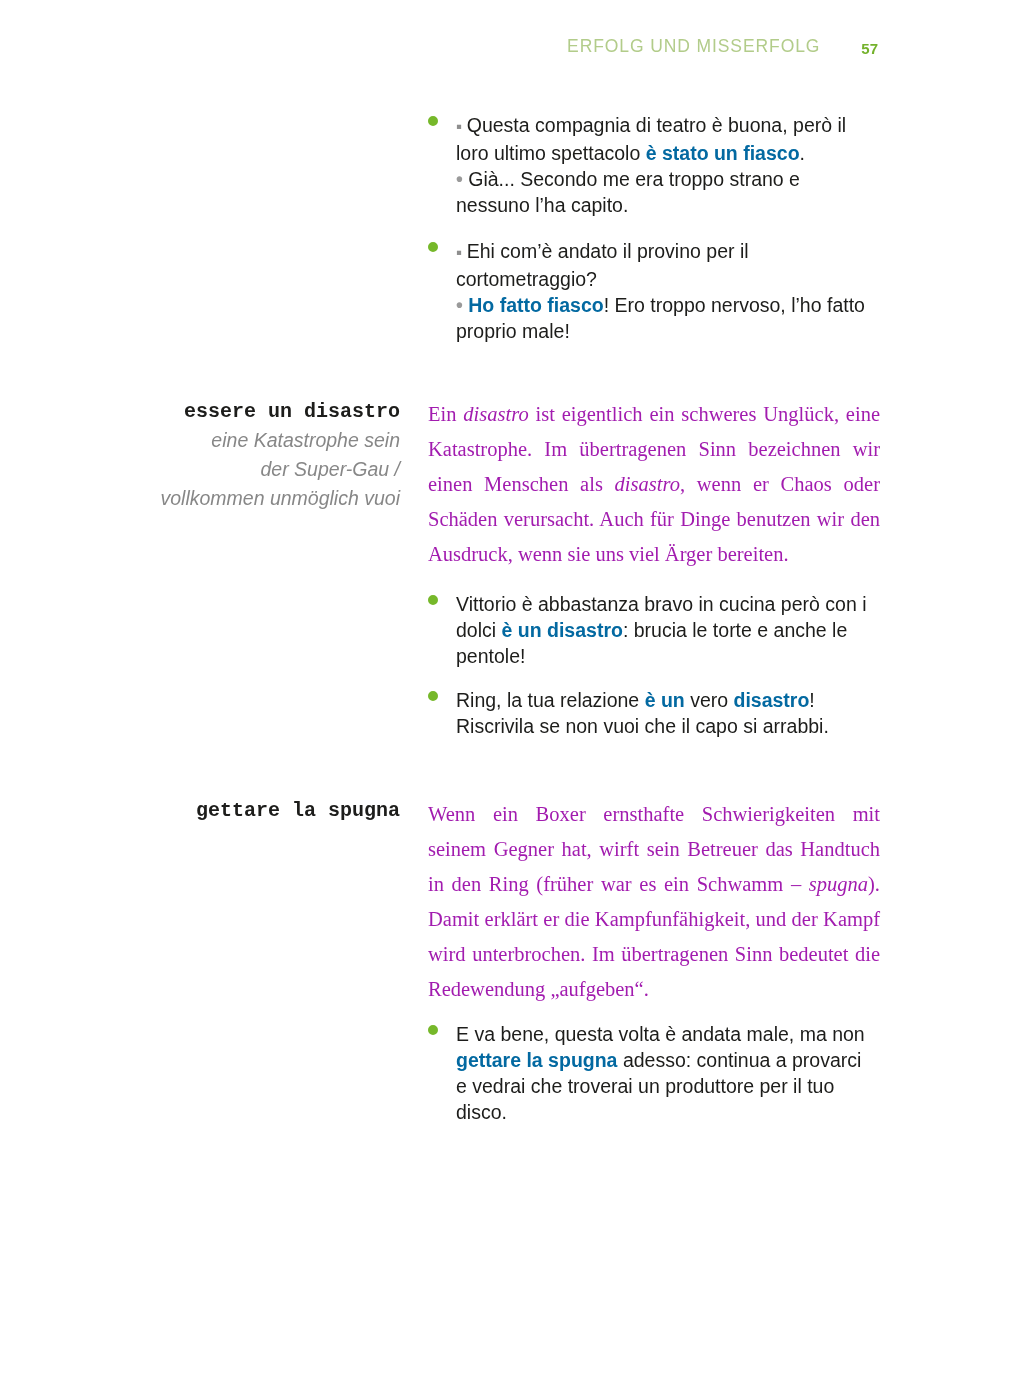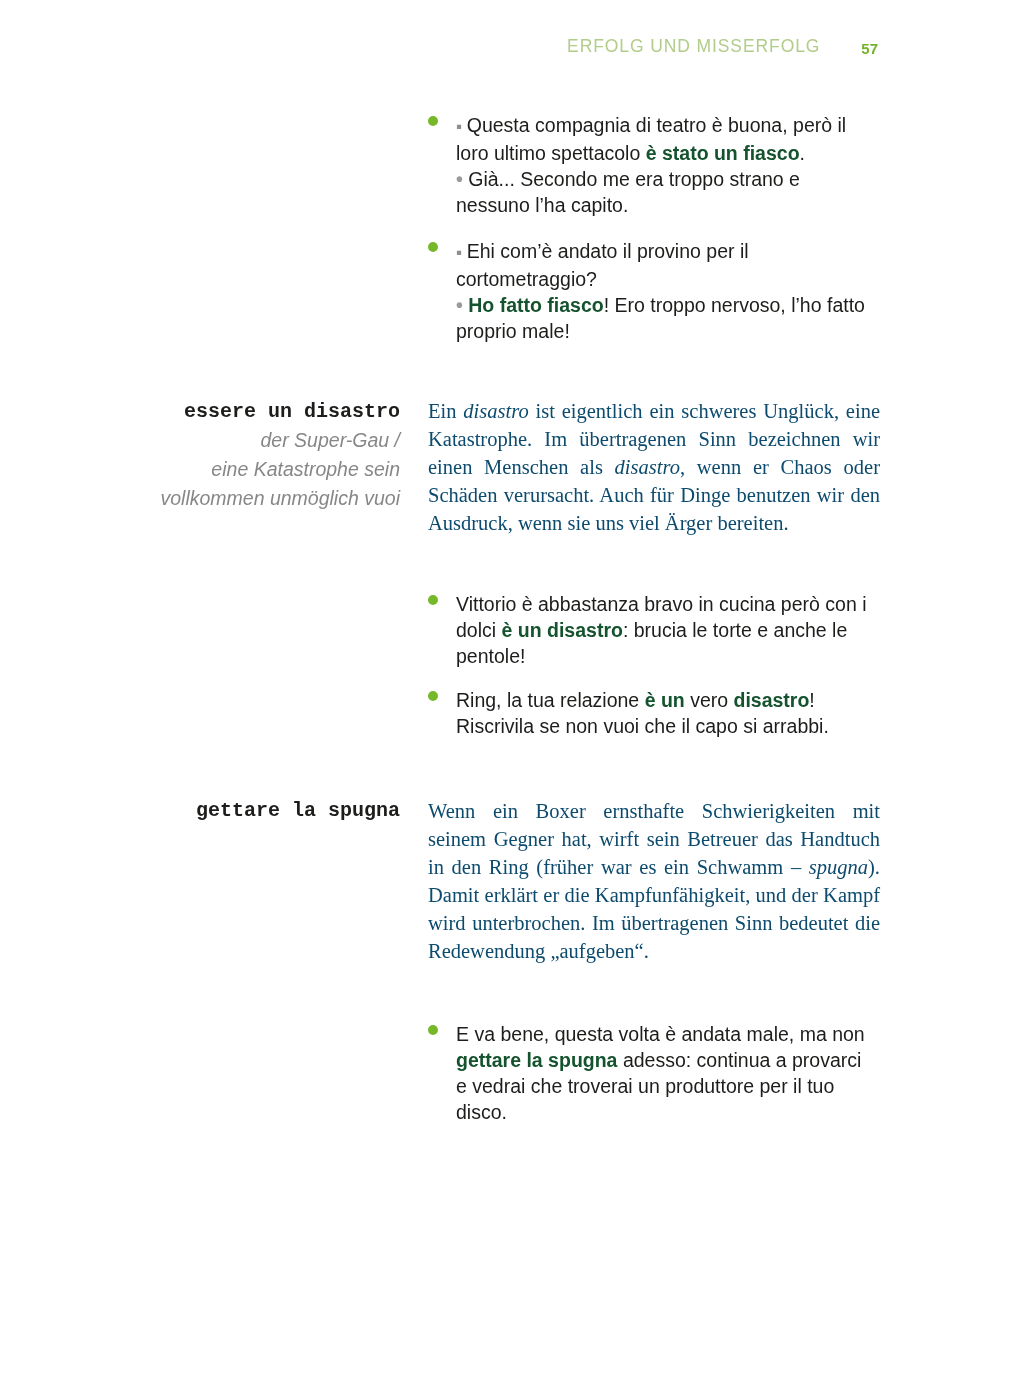--- a/index.html
+++ b/index.html
@@ -39,42 +39,42 @@
     position:absolute; left:428px; width:452px;
     display:flex; align-items:flex-start;
   }
   .dlg-text, .ex-text {
     margin-left:18px; width:417px;
     font-size:19.5px; line-height:26px; color:#1d1d1b;
   }
   .dlg-text p { margin:0; }
 
   
-  .b { font-weight:700; color:#14532d; }
+  .b { font-weight:700; color:#0369a1; }
   .i { font-style:italic; }
   .m-sq { color:#8e8e8e; font-size:17px; }
   .m-dt { color:#9a9a9a; font-weight:700; }
 
   
   .entry-label {
     position:absolute; left:100px; width:300px; text-align:right;
   }
   .headword {
     font-size:20px; font-weight:700; color:#1d1d1b; line-height:29px;
     font-family:Liberation Mono, monospace;
   }
   .gloss {
     font-size:19.5px; font-style:italic; color:#878787; line-height:29px;
   }
 
   
   .explanation {
     position:absolute; left:428px; width:452px;
     font-family:"Liberation Serif","DejaVu Serif",serif;
-    font-size:20.5px; line-height:28px; color:#0c4a6e;
+    font-size:20.5px; line-height:35px; color:#a21caf;
     text-align:justify;
   }
 </style>
 </head>
 <body>
 
 <div class="page">
 
   <header class="header">
     <span class="chapter">ERFOLG UND MISSERFOLG</span>
@@ -92,22 +92,22 @@
   <section class="dialogue" style="top:238px">
     <span class="ring"></span>
     <div class="dlg-text">
       <p><span class="m-sq">▪ </span><span>Ehi com’è andato il provino per il cortometraggio?</span></p>
       <p><span class="m-dt">• </span><span class="b">Ho fatto fiasco</span><span>! Ero troppo nervoso, l’ho fatto proprio male!</span></p>
     </div>
   </section>
 
   <aside class="entry-label" style="top:397px">
     <h2 class="headword">essere un disastro</h2>
+    <p class="gloss">eine Katastrophe sein</p>
     <p class="gloss">der Super-Gau /</p>
-    <p class="gloss">eine Katastrophe sein</p>
     <p class="gloss">vollkommen unmöglich vuoi</p>
   </aside>
 
   <section class="explanation" style="top:397px"><span>Ein </span><span class="i">disastro</span><span> ist eigentlich ein schweres Unglück, eine Katastrophe. Im übertragenen Sinn bezeichnen wir einen Menschen als </span><span class="i">disastro</span><span>, wenn er Chaos oder Schäden verursacht. Auch für Dinge benutzen wir den Ausdruck, wenn sie uns viel Ärger bereiten.</span></section>
 
   <section class="example" style="top:591px">
     <span class="ring"></span>
     <p class="ex-text"><span>Vittorio è abbastanza bravo in cucina però con i dolci </span><span class="b">è un disastro</span><span>: brucia le torte e anche le pentole!</span></p>
   </section>
 

